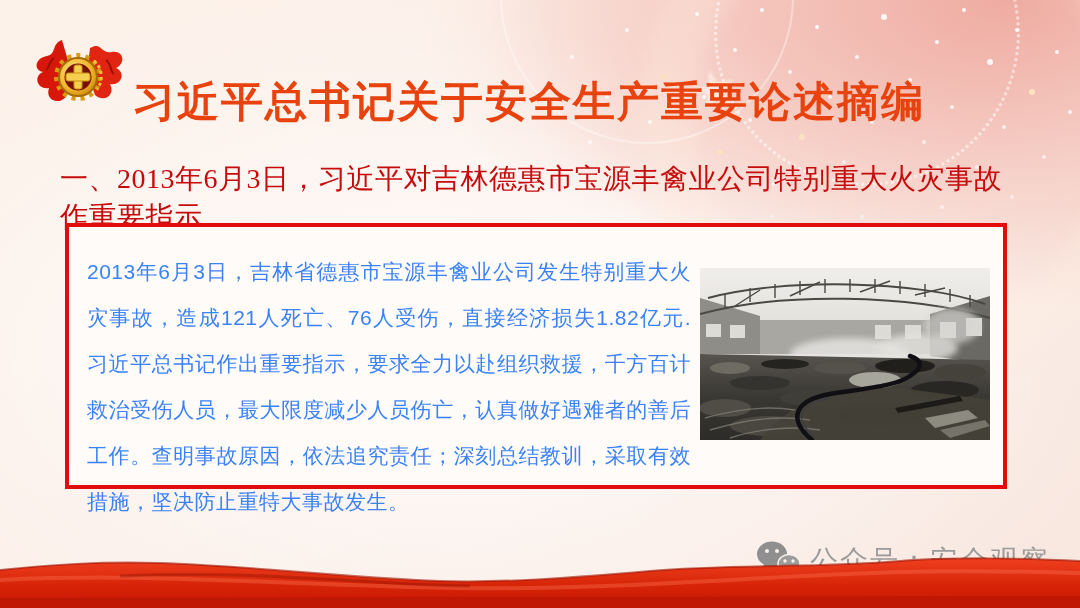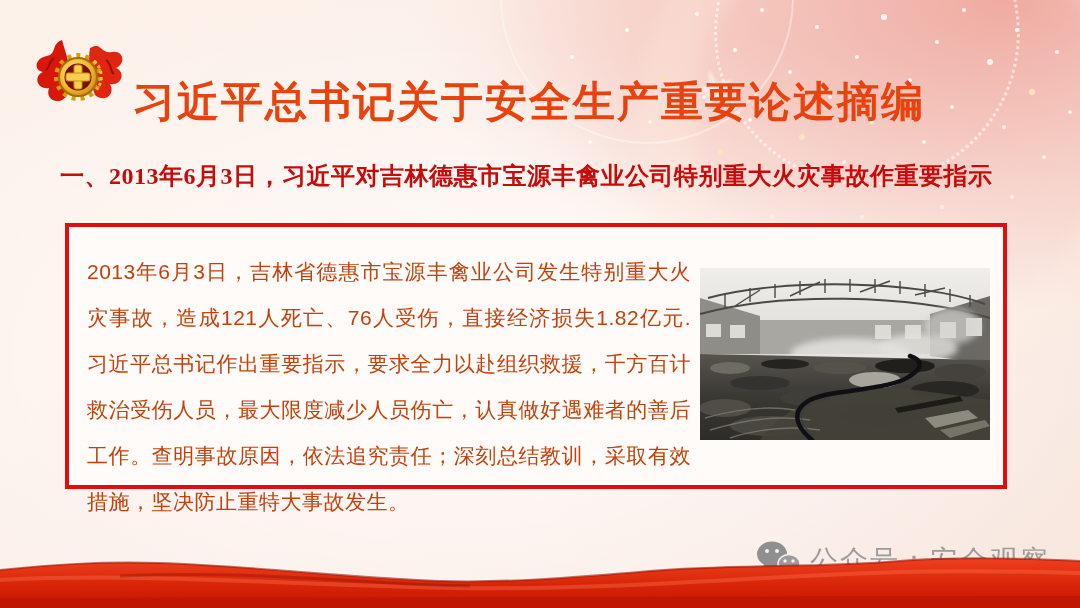--- a/index.html
+++ b/index.html
@@ -45,30 +45,30 @@
   .logo{position:absolute;left:26px;top:34px;width:104px;height:80px;}
   .slide-title{
     position:absolute;left:133px;top:46px;width:840px;
     font-size:42px;font-weight:700;letter-spacing:2px;color:#e8430f;
     font-family:"Liberation Sans","DejaVu Sans",sans-serif;
   }
   
   .section-heading{
     position:absolute;left:60px;top:160px;width:960px;
     font-family:"Liberation Serif","DejaVu Serif",serif;
-    font-size:24px;font-weight:700;color:#c50b0b;letter-spacing:.5px;
+    font-size:28px;font-weight:400;color:#c50b0b;letter-spacing:.5px;
   }
   
   .content-box{
     position:absolute;left:65px;top:223px;width:934px;height:258px;
     background:#fefbf8;border:4px solid #e10c0c;
   }
   .incident-paragraph{
     position:absolute;left:18px;top:22px;width:604px;
-    font-size:21px;line-height:46px;letter-spacing:.5px;color:#c2410c;
+    font-size:21px;line-height:46px;letter-spacing:.5px;color:#3b82f6;
     text-align:justify;margin:0;
     font-family:"Liberation Sans","DejaVu Sans",sans-serif;
   }
   .photo{position:absolute;left:631px;top:41px;width:290px;height:172px;}
   
   .watermark{position:absolute;left:756px;top:540px;display:flex;align-items:center;gap:8px;z-index:3;}
   .watermark-text{font-size:28px;color:#9b9b9b;letter-spacing:2px;font-weight:400;}
   .ribbon{position:absolute;left:0;bottom:0;width:1080px;height:62px;z-index:5;}
 </style>
 </head>

